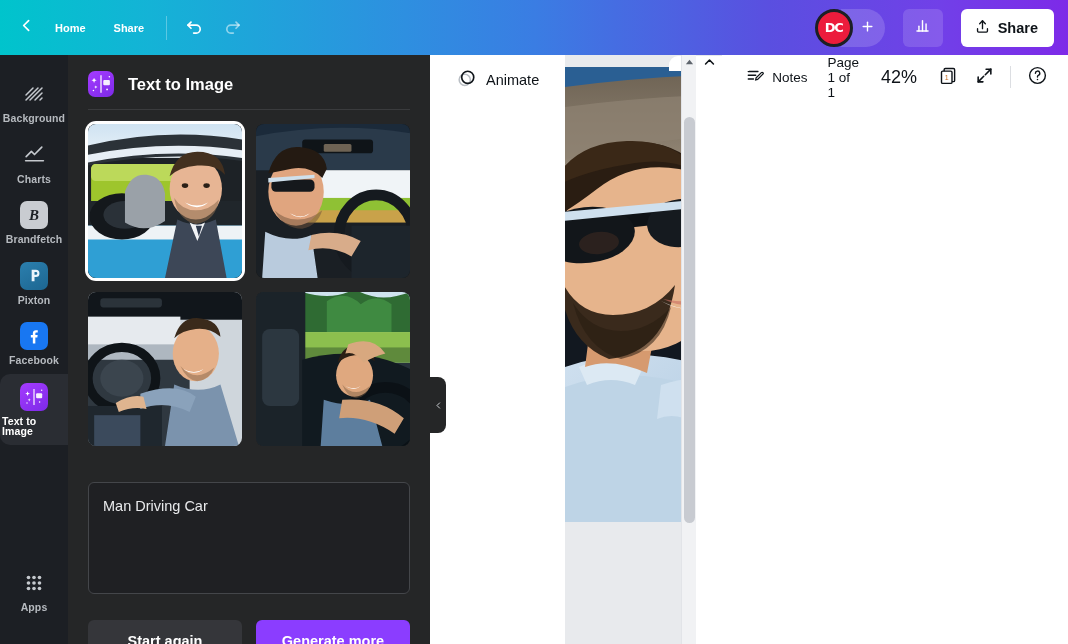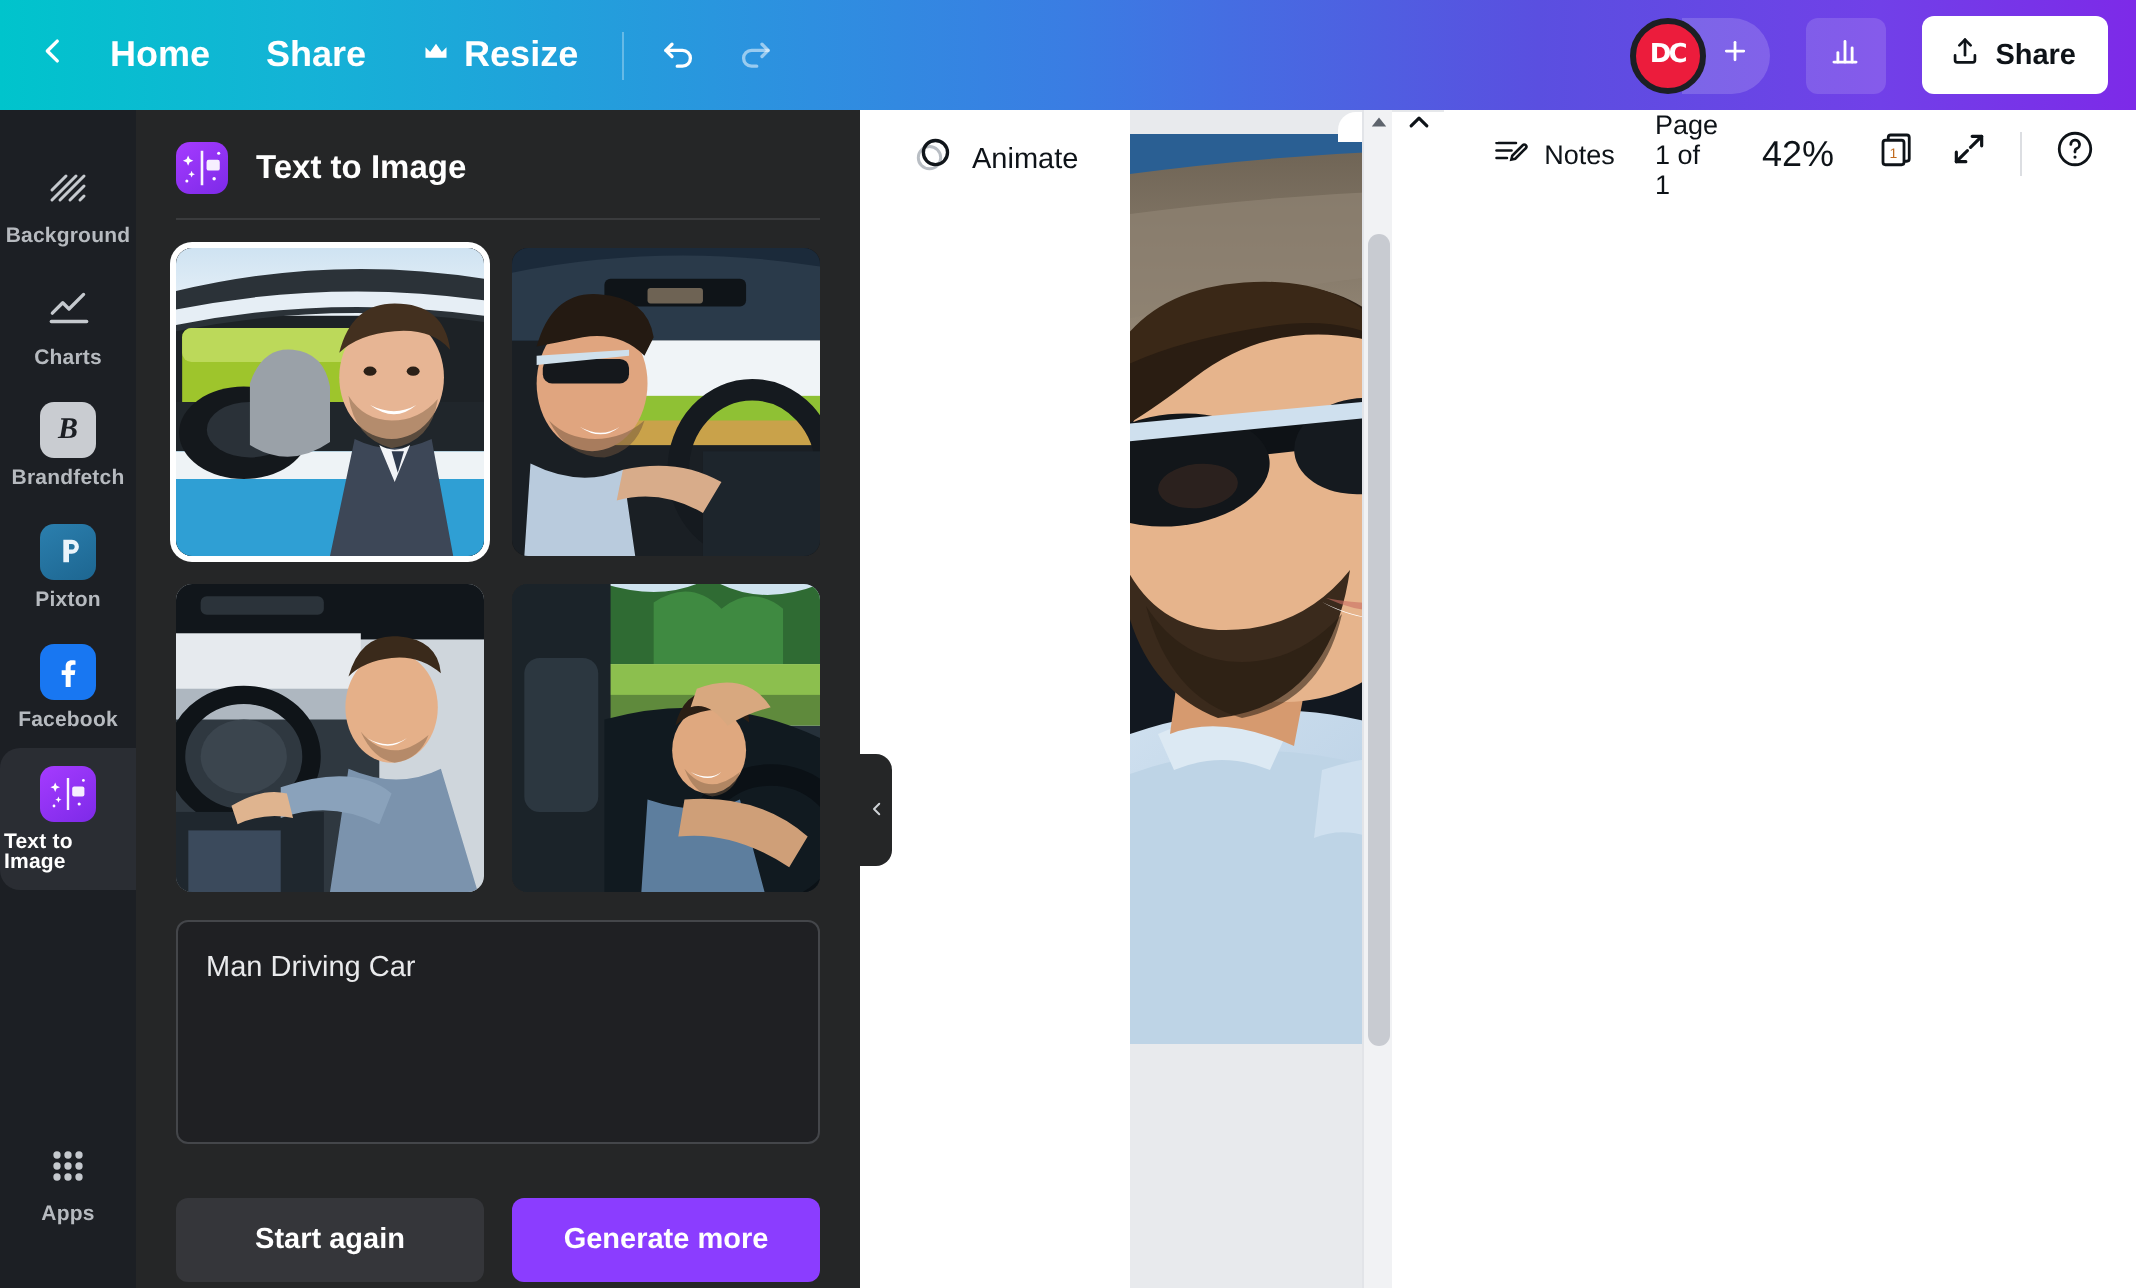--- a/index.html
+++ b/index.html
@@ -14,21 +14,21 @@
   
   .header {
     height:55px; flex:0 0 55px;
     background:linear-gradient(90deg,#00c4cc 0%,#14b3d6 14%,#2e8fe0 38%,#3a7de3 50%,#5a4fe0 72%,#7140e8 88%,#7d2ae8 100%);
     display:flex; align-items:center; padding:0 14px 0 10px;
     position:relative; z-index:30;
   }
   .hdr-left { display:flex; align-items:center; gap:0; }
   .hdr-btn {
     display:flex; align-items:center; gap:7px;
-    color:#fff; font-size:18px; font-weight:700;
+    color:#fff; font-size:11px; font-weight:700;
     padding:8px 14px; border-radius:6px; cursor:pointer;
     background:transparent; border:none; white-space:nowrap;
   }
   .back-chev { display:flex; padding:8px 6px 8px 8px; cursor:pointer; border-radius:6px; }
   .divider-v { width:1px; height:24px; background:rgba(255,255,255,.30); margin:0 8px; }
   .icon-btn {
     width:38px; height:38px; border-radius:6px; cursor:pointer;
     display:flex; align-items:center; justify-content:center; background:transparent; border:none;
   }
   .hdr-right { margin-left:auto; display:flex; align-items:center; gap:12px; }
@@ -94,21 +94,21 @@
 
   .thumb-grid { display:grid; grid-template-columns:1fr 1fr; gap:14px; }
   .thumb {
     width:100%; aspect-ratio:1/1; border-radius:8px; overflow:hidden;
     cursor:pointer; position:relative; background:#111;
   }
   .thumb.selected { box-shadow:0 0 0 3px #ffffff; }
   .thumb svg { display:block; width:100%; height:100%; }
 
   .prompt-box {
-    margin-top:14px; width:100%; height:112px;
+    margin-top:36px; width:100%; height:112px;
     background:#1f2023; border:1px solid #44464a; border-radius:6px;
     color:#e9eaec; font-size:14.5px; font-family:"Liberation Sans", sans-serif;
     padding:14px 14px; resize:none; outline:none; line-height:1.35;
   }
   .btn-row { display:flex; gap:14px; margin-top:22px; }
   .pbtn {
     flex:1; height:42px; border-radius:6px; border:none; cursor:pointer;
     font-size:14.5px; font-weight:700; font-family:"Liberation Sans", sans-serif;
     display:flex; align-items:center; justify-content:center;
   }
@@ -194,28 +194,20 @@
           <svg width="17" height="17" viewBox="0 0 24 24" fill="none" stroke="#fff" stroke-width="2.4" stroke-linecap="round" stroke-linejoin="round">
               <polyline points="15,5 8,12 15,19"></polyline>
             </svg>
         </span>
       </div>
       <button class="hdr-btn">
         <span>Home</span>
       </button>
       <button class="hdr-btn">
         <span>Share</span>
-      </button>
-      <button class="hdr-btn">
-        <span>
-          <svg width="14" height="14" viewBox="0 0 24 24" fill="#fff">
-              <path d="M3 8l4 4 5-7 5 7 4-4v9H3V8z"></path>
-            </svg>
-        </span>
-        <span>Resize</span>
       </button>
       <div class="divider-v"></div>
       <button class="icon-btn">
         <span>
           <svg width="21" height="21" viewBox="0 0 24 24" fill="none" stroke="#fff" stroke-width="1.9" stroke-linecap="round" stroke-linejoin="round">
               <path d="M8 7L4.5 10.5 8 14"></path>
               <path d="M4.5 10.5h9.5a4.5 4.5 0 0 1 0 9H11"></path>
             </svg>
         </span>
       </button>

